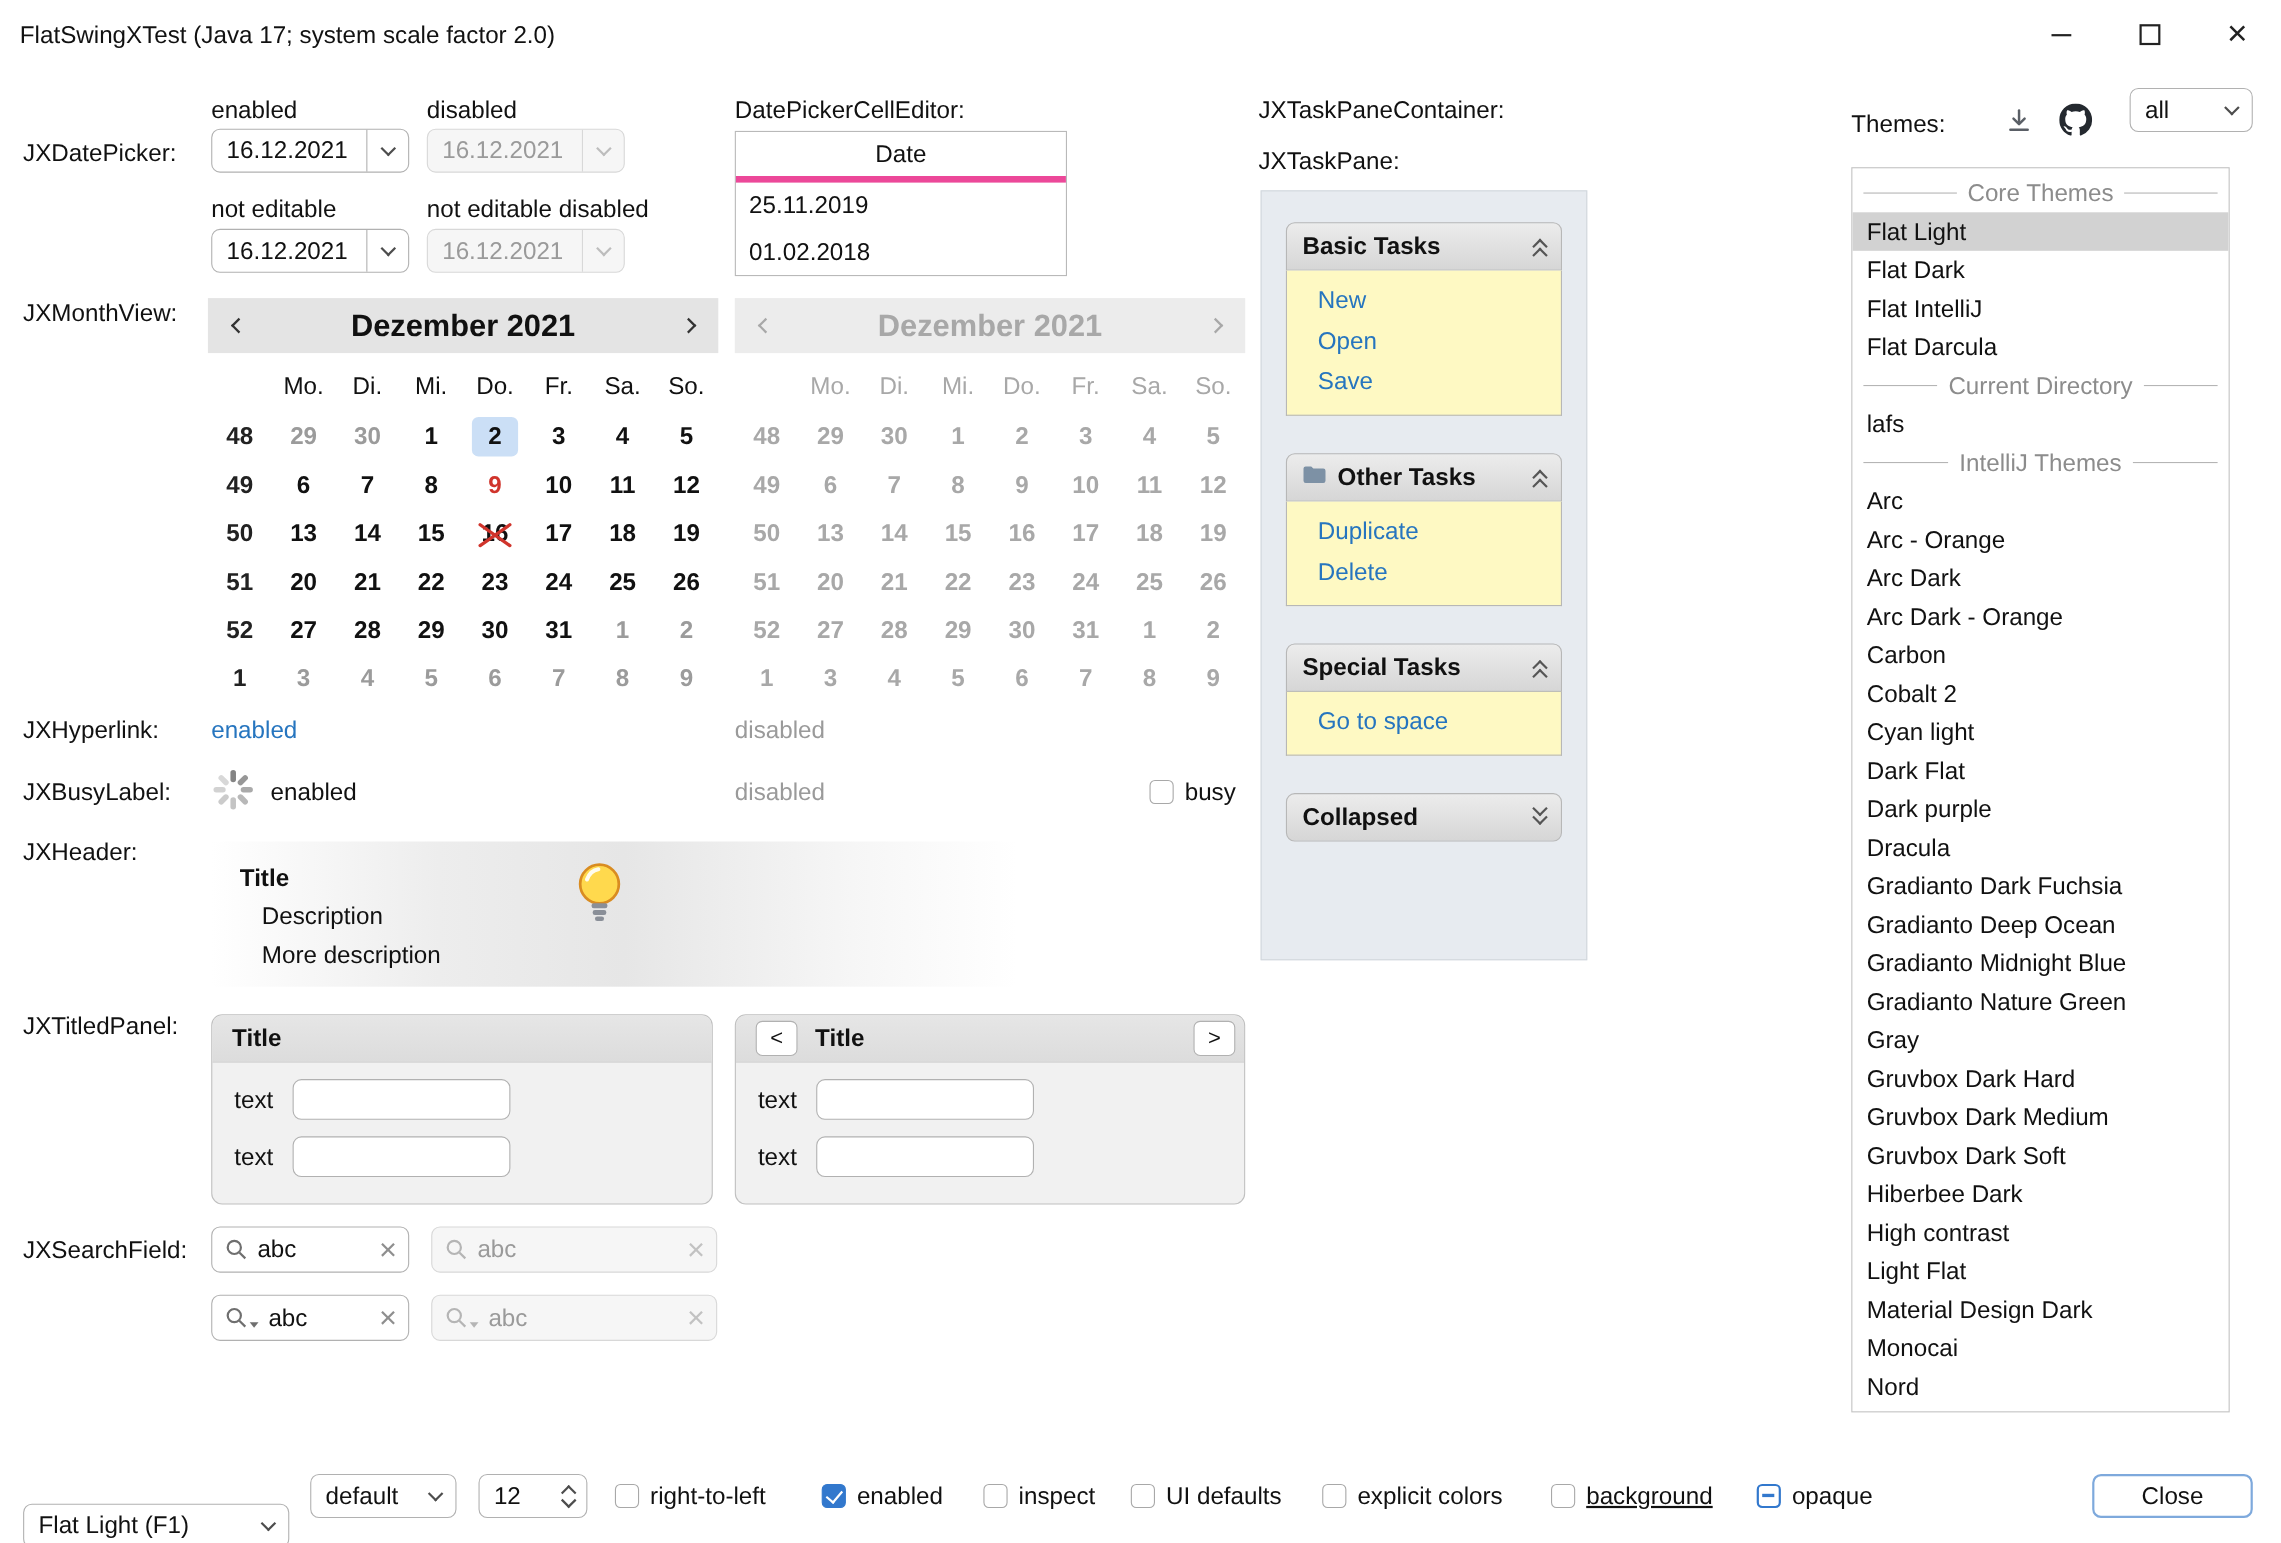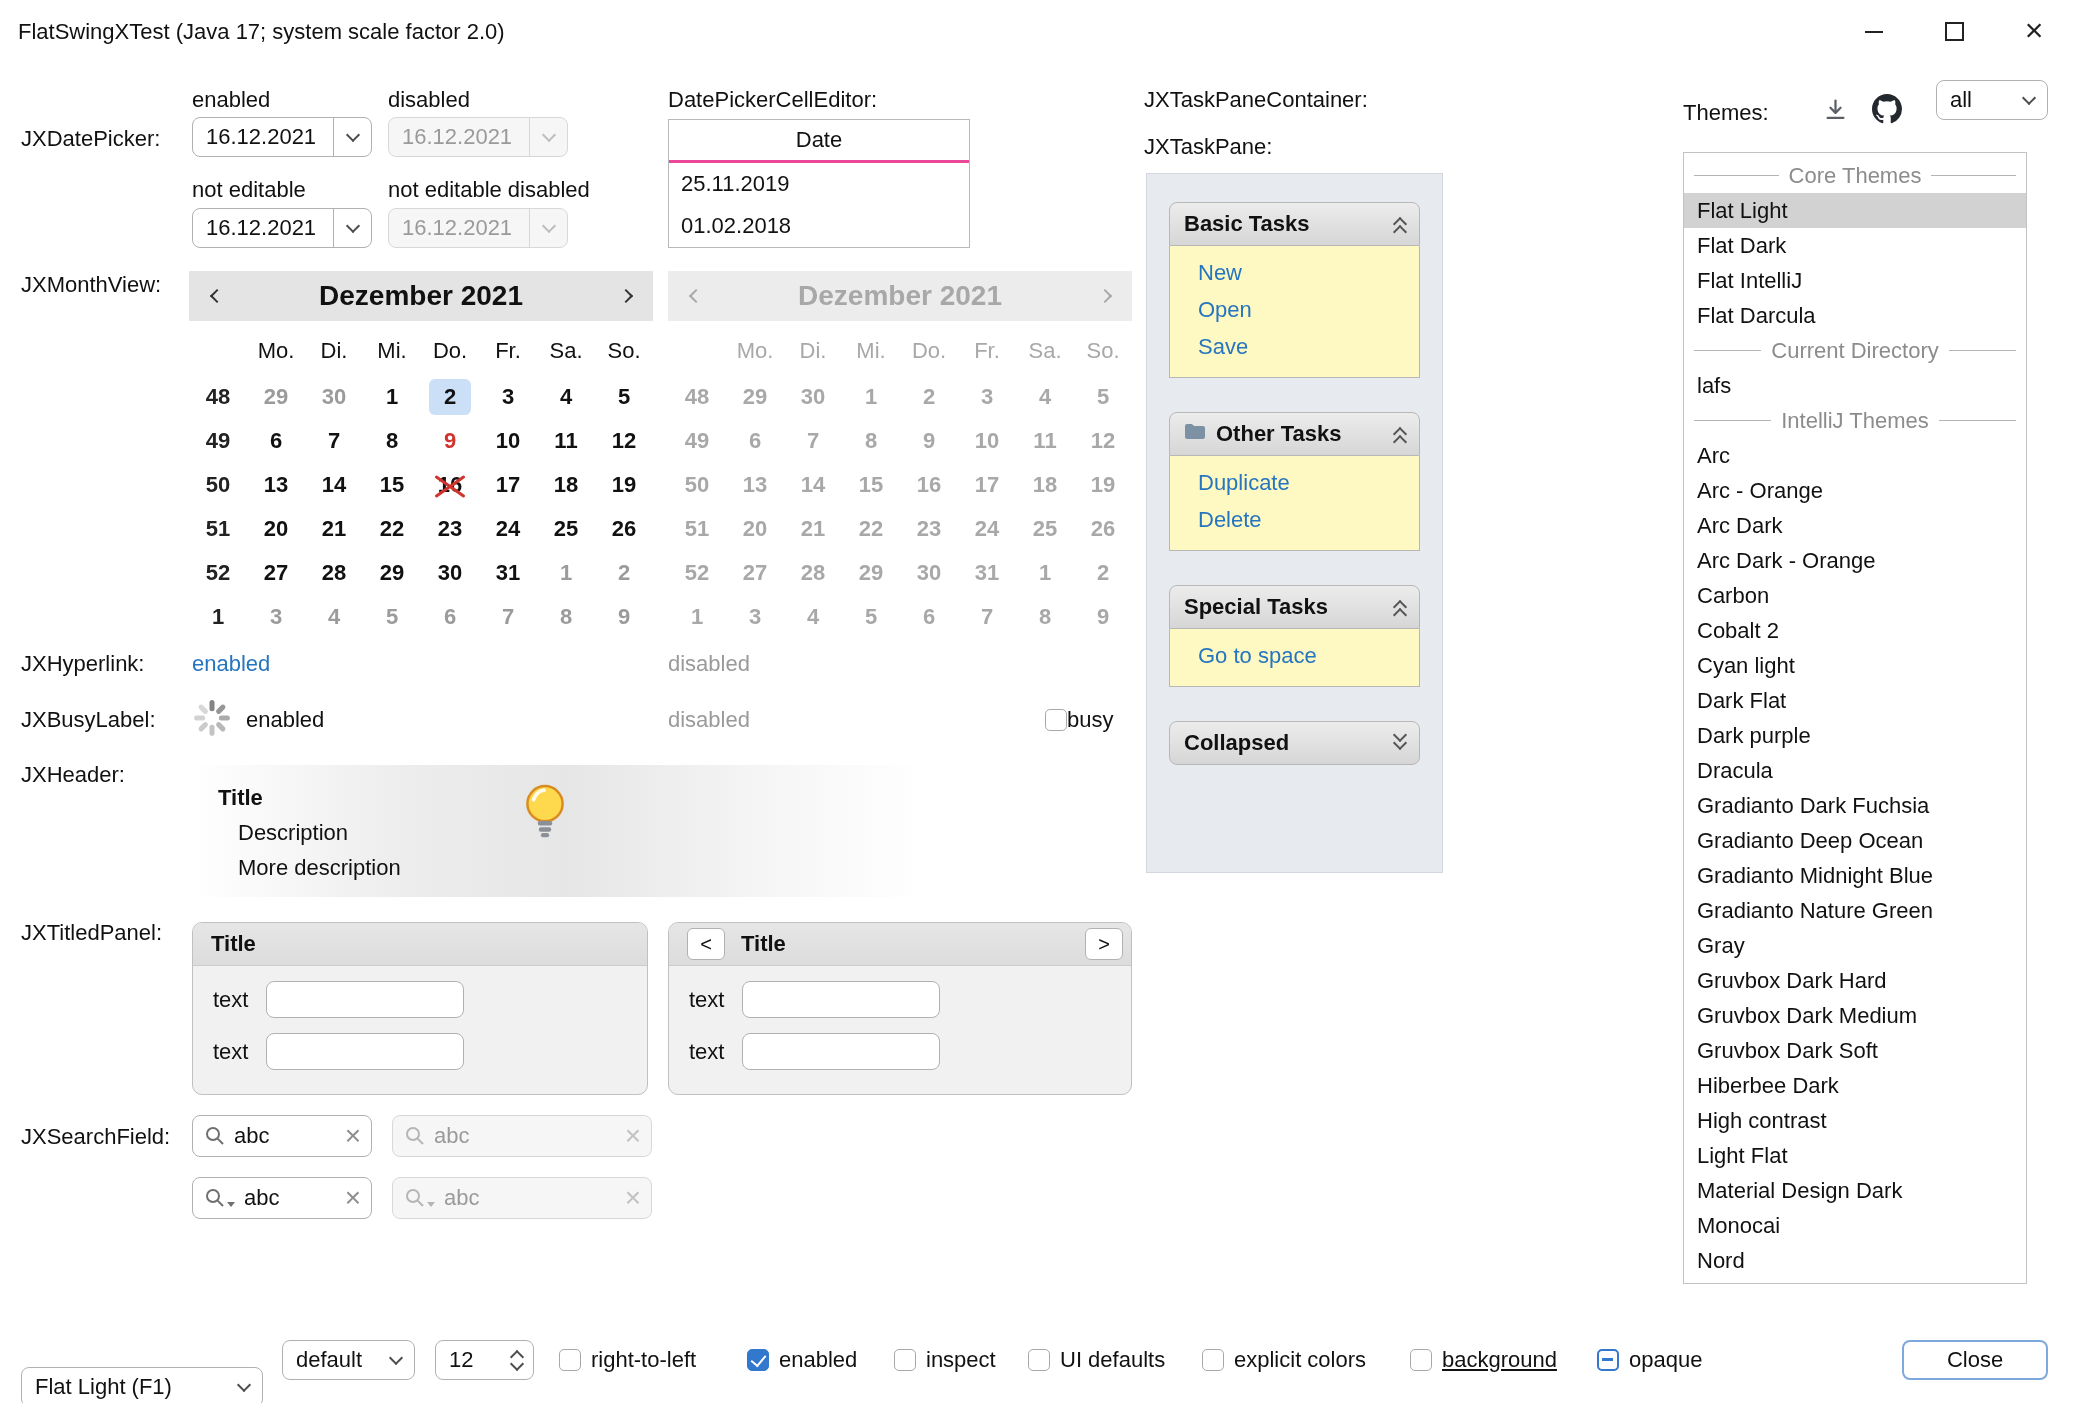--- a/index.html
+++ b/index.html
@@ -28,21 +28,21 @@
          background:#fff;box-sizing:border-box;color:#111}
   .field .val{padding:0 13px;flex:1;white-space:nowrap;overflow:hidden}
   .field .btn{width:37px;align-self:stretch;display:flex;align-items:center;justify-content:center;color:#4d4d4d}
   .field .btn.sep{border-left:1px solid #b1b1b1}
   .field.disabled{background:#f6f6f6;border-color:#d8d8d8;color:#9a9a9a}
   .field.disabled .btn{color:#bdbdbd}
   .field.disabled .btn.sep{border-left-color:#d8d8d8}
 
   
   .table{border:1px solid #b9b9b9;background:#fff;box-sizing:border-box}
-  .thead{height:40px;display:flex;align-items:center;justify-content:center;border-bottom:3px solid #ec4899}
+  .thead{height:40px;display:flex;align-items:center;justify-content:center;border-bottom:6px solid #ec4899}
   .trow{height:42px;display:flex;align-items:center;padding:0 12px}
 
   
   .cal{width:464px}
   .cal-header{height:50px;background:#e4e4e4;display:flex;align-items:center}
   .cal-nav{width:52px;height:100%;display:flex;align-items:center;justify-content:center;color:#333}
   .cal-title{flex:1;text-align:center;font-weight:bold;font-size:28px}
   .cal-grid{display:grid;grid-template-columns:repeat(8,58px);margin-top:6px}
   .cal-grid .c{height:44px;display:flex;align-items:center;justify-content:center;font-weight:600}
   .cal-grid .dh{height:48px;font-weight:normal}
@@ -508,21 +508,21 @@
         <rect x="16.6" y="2" width="4.8" height="10.5" rx="2.4" opacity="0.55" transform="rotate(135 19 19)"></rect>
         <rect x="16.6" y="2" width="4.8" height="10.5" rx="2.4" opacity="0.45" transform="rotate(180 19 19)"></rect>
         <rect x="16.6" y="2" width="4.8" height="10.5" rx="2.4" opacity="0.4" transform="rotate(225 19 19)"></rect>
         <rect x="16.6" y="2" width="4.8" height="10.5" rx="2.4" opacity="0.35" transform="rotate(270 19 19)"></rect>
         <rect x="16.6" y="2" width="4.8" height="10.5" rx="2.4" opacity="0.3" transform="rotate(315 19 19)"></rect>
       </g>
     </svg>
   </div>
   <div class="abs lbl" style="left:246px;top:707px">enabled</div>
   <div class="abs gray" style="left:668px;top:707px">disabled</div>
-  <div class="abs" style="left:1045px;top:700px;height:40px;display:flex;align-items:center;">
+  <div class="abs" style="left:1045px;top:700px;height:40px;display:flex;align-items:center;gap:10px">
     <span class="checkbox"></span>
     <span>busy</span>
   </div>
 
   <div class="abs lbl" style="left:21px;top:762px">JXHeader:</div>
   <div class="abs jxheader" style="left:192px;top:765px;width:939px;height:132px">
     <div class="h-title">Title</div>
     <div class="h-desc">Description</div>
     <div class="h-desc">More description</div>
     <div class="abs" style="left:330px;top:18px">

